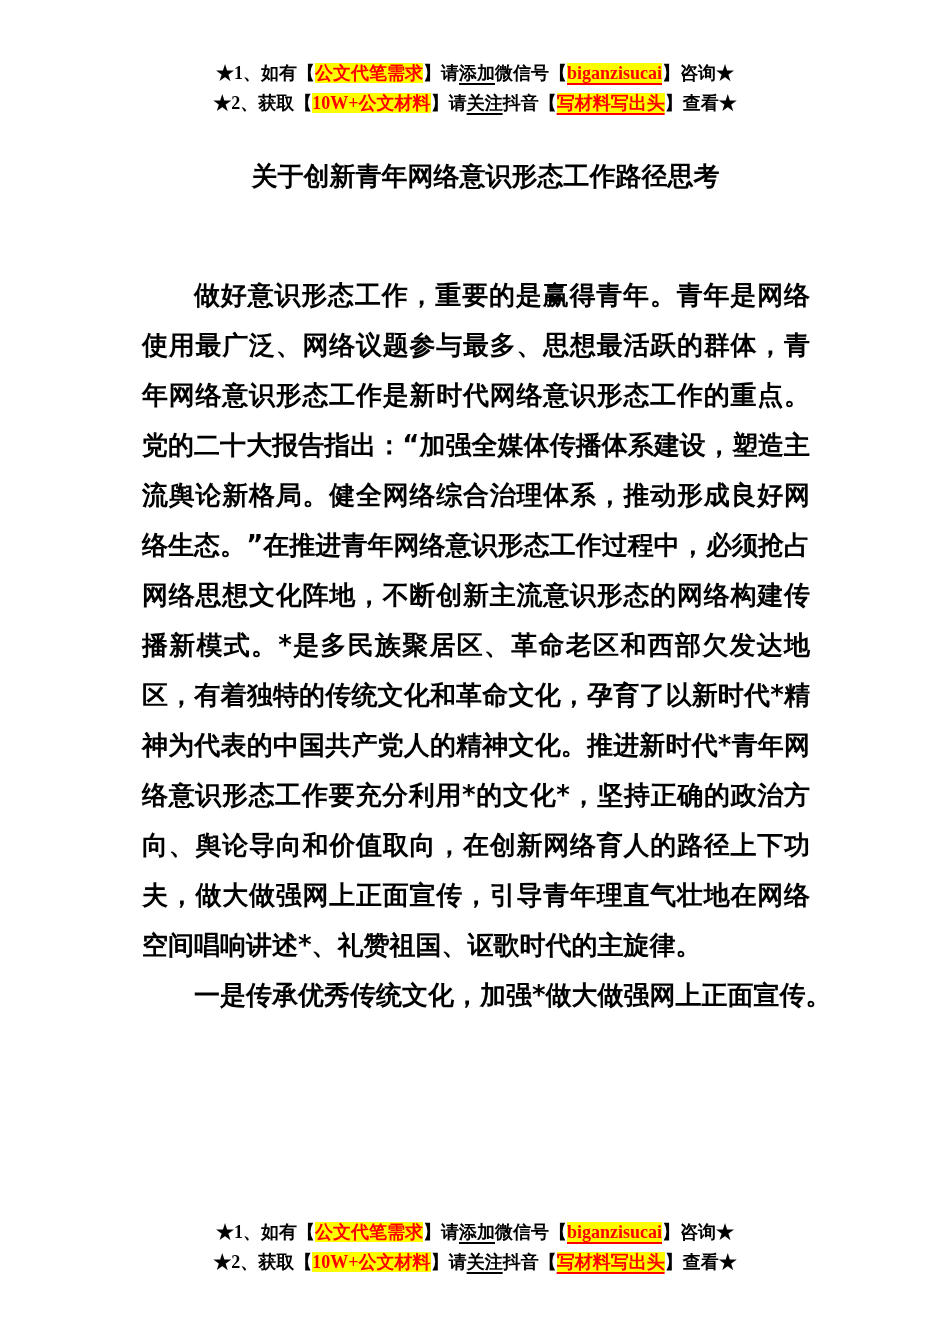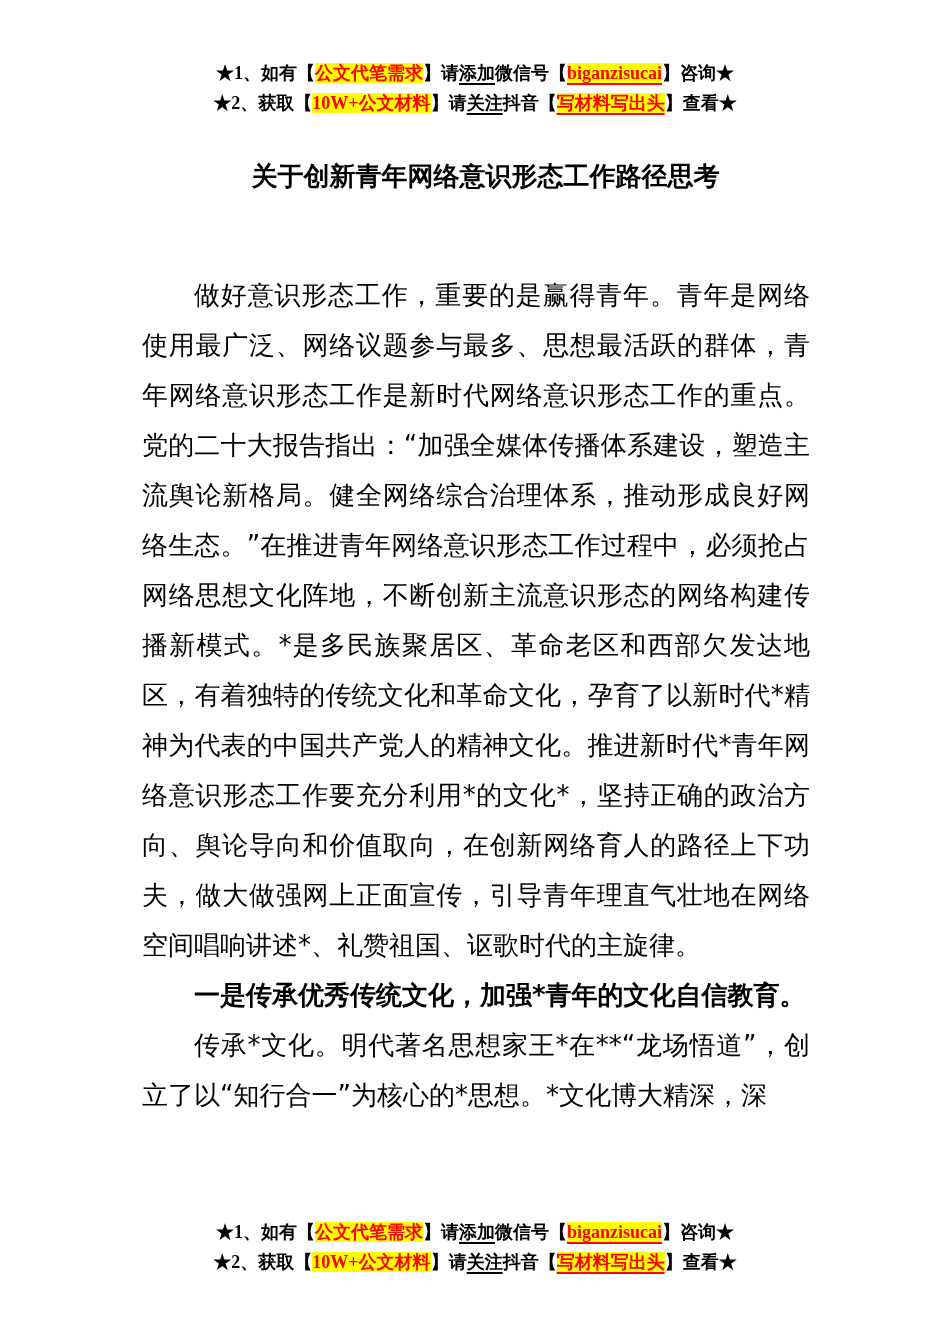--- a/index.html
+++ b/index.html
@@ -54,43 +54,42 @@
   }
   
   .doc-body{
     width:668px;
     margin:74px 140px 0 142px;
     font-size:26px;
     line-height:50px;
     text-align:justify;
     text-justify:inter-ideograph;
   }
-  .doc-body p{margin:0;text-indent:2em;}
+  .doc-body p{margin:0;text-indent:2em;font-weight:bold;}
   .sec-heading{font-weight:bold;white-space:nowrap;}
 </style>
 </head>
 <body>
 
 <div class="page">
 
   <div class="promo promo-header">
     <div>
       <span class="seg">★1、如有【</span><span class="seg seg-hl-red">公文代笔需求</span><span class="seg">】请</span><span class="seg seg-u-black">添加</span><span class="seg">微信号【</span><span class="seg seg-hl-red-u">biganzisucai</span><span class="seg">】咨询★</span>
     </div>
     <div>
       <span class="seg">★2、获取【</span><span class="seg seg-hl-red">10W+公文材料</span><span class="seg">】请</span><span class="seg seg-u-black">关注</span><span class="seg">抖音【</span><span class="seg seg-hl-red-u">写材料写出头</span><span class="seg">】查看★</span>
     </div>
   </div>
 
   <h1 class="doc-title">关于创新青年网络意识形态工作路径思考</h1>
 
   <div class="doc-body">
     <p>做好意识形态工作，重要的是赢得青年。青年是网络使用最广泛、网络议题参与最多、思想最活跃的群体，青年网络意识形态工作是新时代网络意识形态工作的重点。党的二十大报告指出：“加强全媒体传播体系建设，塑造主流舆论新格局。健全网络综合治理体系，推动形成良好网络生态。”在推进青年网络意识形态工作过程中，必须抢占网络思想文化阵地，不断创新主流意识形态的网络构建传播新模式。*是多民族聚居区、革命老区和西部欠发达地区，有着独特的传统文化和革命文化，孕育了以新时代*精神为代表的中国共产党人的精神文化。推进新时代*青年网络意识形态工作要充分利用*的文化*，坚持正确的政治方向、舆论导向和价值取向，在创新网络育人的路径上下功夫，做大做强网上正面宣传，引导青年理直气壮地在网络空间唱响讲述*、礼赞祖国、讴歌时代的主旋律。</p>
-    <p class="sec-heading">一是传承优秀传统文化，加强*青年的文化自信教育。</p>
-    <p>传承*文化。明代著名思想家王*在**“龙场悟道”，创立了以“知行合一”为核心的*思想。*文化博大精深，深</p>
+    <p class="sec-heading">一是传承优秀传统文化，加强*做大做强网上正面宣传。</p>
   </div>
 
   <div class="promo promo-footer">
     <div>
       <span class="seg">★1、如有【</span><span class="seg seg-hl-red">公文代笔需求</span><span class="seg">】请</span><span class="seg seg-u-black">添加</span><span class="seg">微信号【</span><span class="seg seg-hl-red-u">biganzisucai</span><span class="seg">】咨询★</span>
     </div>
     <div>
       <span class="seg">★2、获取【</span><span class="seg seg-hl-red">10W+公文材料</span><span class="seg">】请</span><span class="seg seg-u-black">关注</span><span class="seg">抖音【</span><span class="seg seg-hl-red-u">写材料写出头</span><span class="seg">】查看★</span>
     </div>
   </div>

